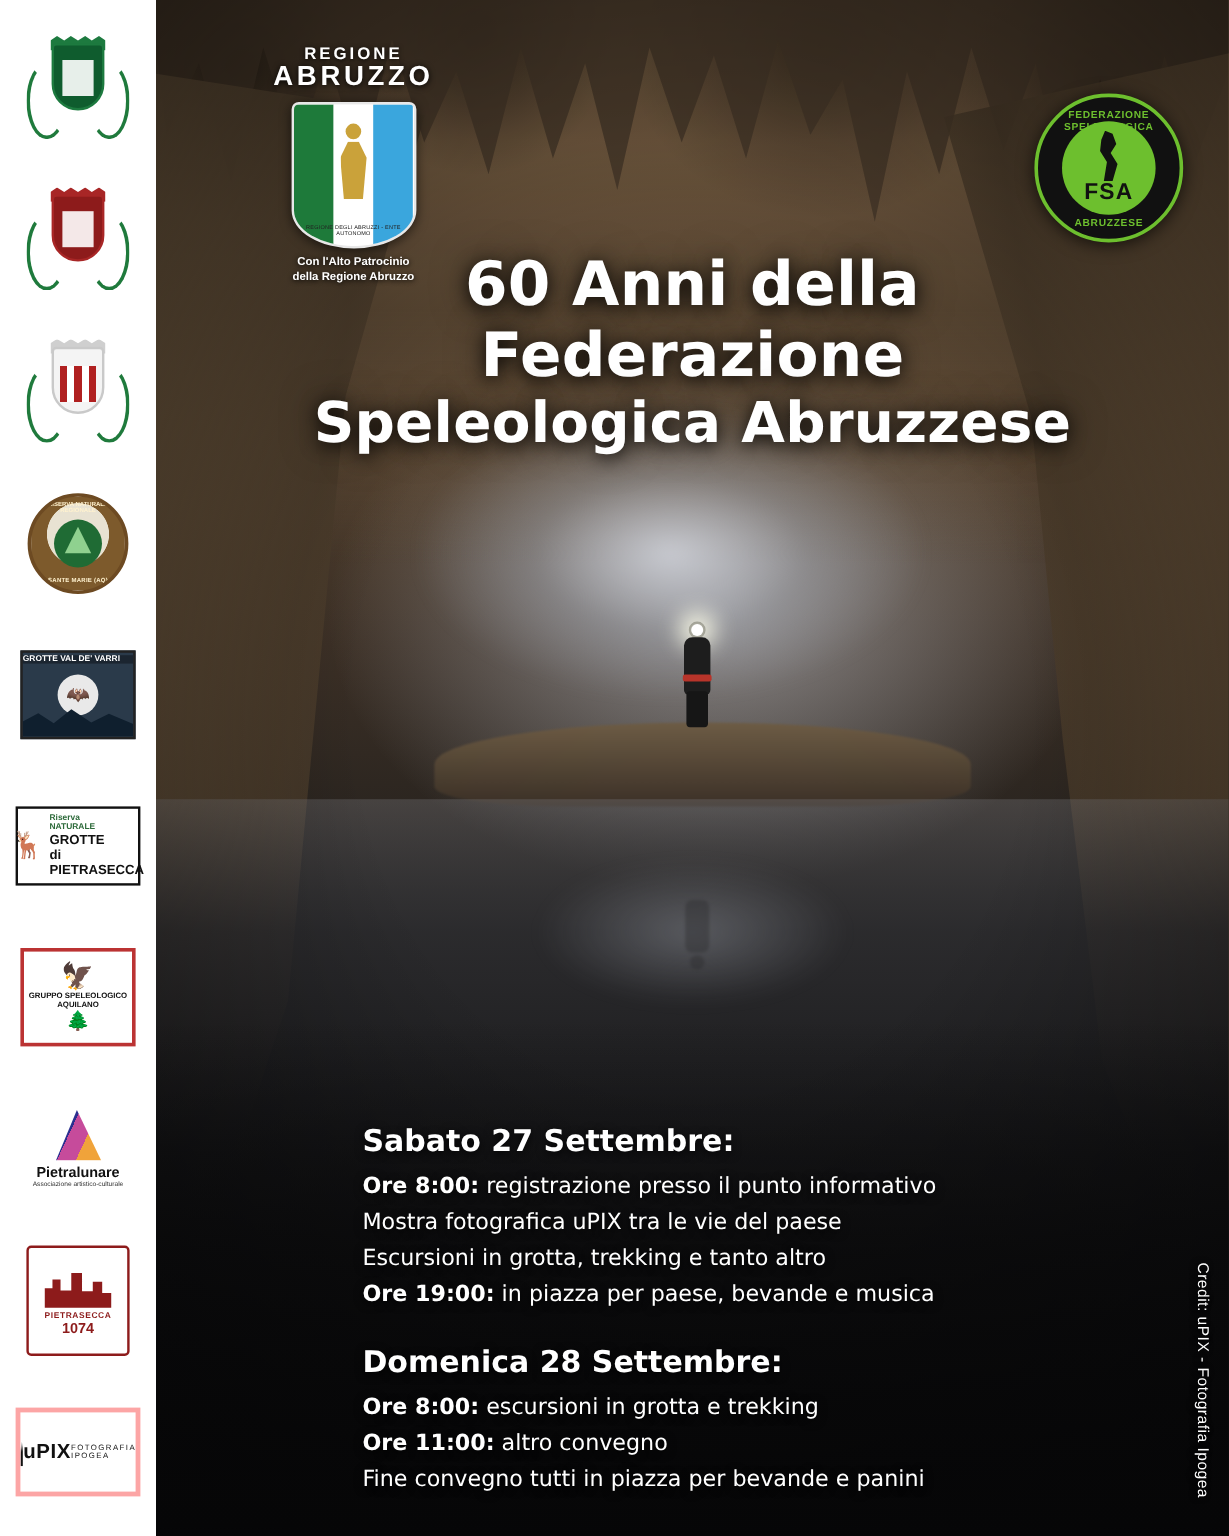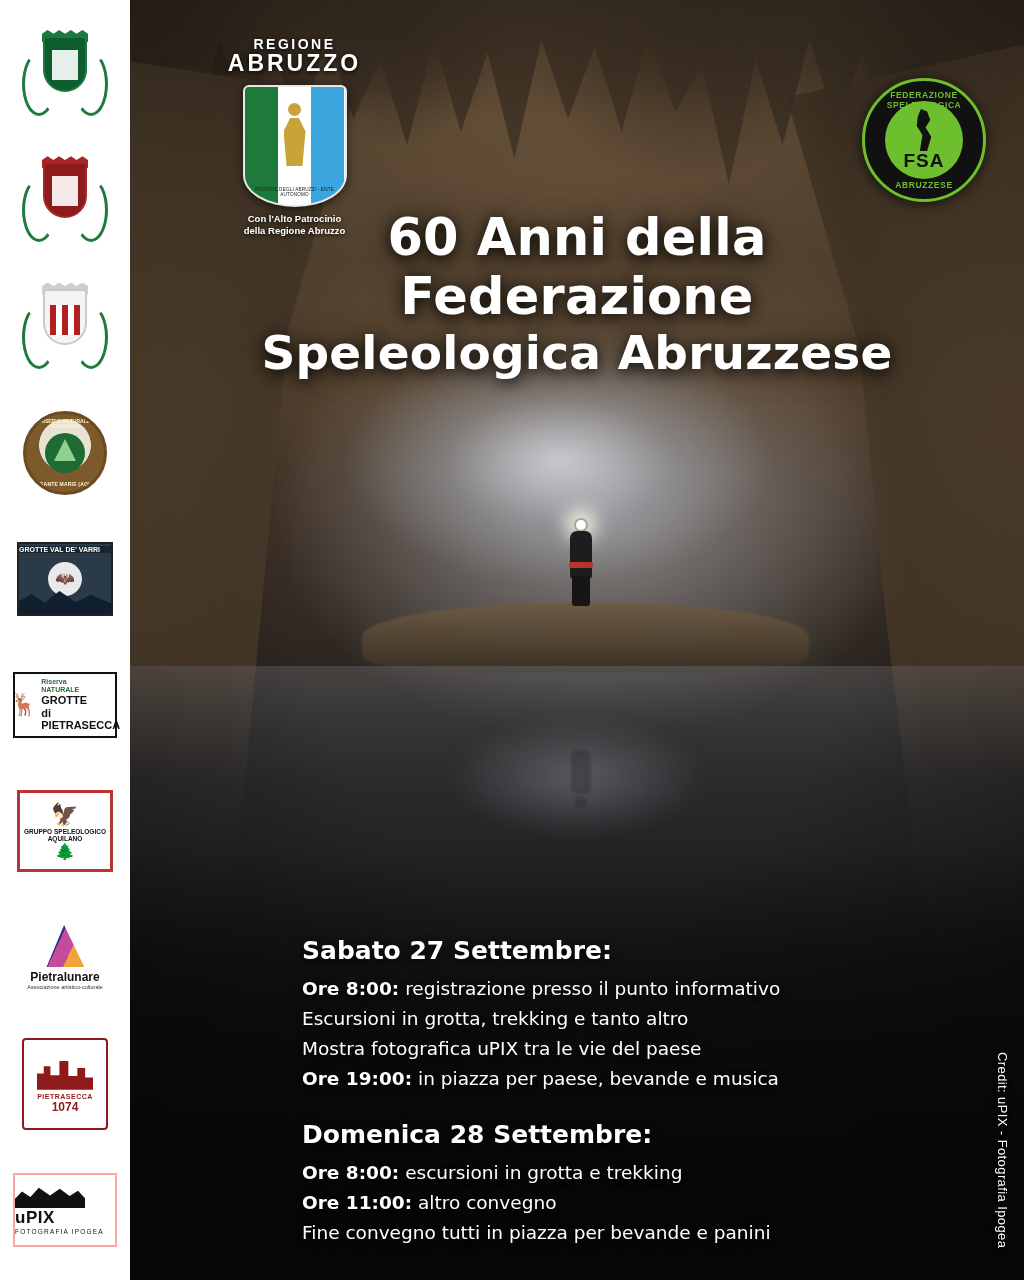--- a/index.html
+++ b/index.html
@@ -152,22 +152,22 @@
   .pietra-logo .n1 { font-size:12px; font-weight:bold; color:#111; margin-top:3px;}
   .pietra-logo .n2 { font-size:5.5px; color:#333; }
 
   .town-logo { width:86px; height:92px; border:2px solid #8d1b1b; border-radius:4px;
     display:flex; flex-direction:column; align-items:center; justify-content:center; background:#fff;}
   .town-logo .sky { width:56px; height:36px; background:#8d1b1b;
     clip-path: polygon(0 100%,0 55%,12% 55%,12% 35%,24% 35%,24% 60%,40% 60%,40% 20%,56% 20%,56% 62%,72% 62%,72% 40%,86% 40%,86% 66%,100% 66%,100% 100%); }
   .town-logo .tn { font-size:7px; font-weight:bold; color:#8d1b1b; letter-spacing:.5px; margin-top:3px;}
   .town-logo .ty { font-size:12px; font-weight:bold; color:#8d1b1b; }
 
-  .upix-logo { width:104px; height:74px; border:2px solid #fca5a5; background:#fff;
-    display:flex; flex-direction:column; align-items:flex-start; justify-content:center;}
+  .upix-logo { width:104px; height:74px; border:4px solid #fca5a5; background:#fff;
+    display:flex; flex-direction:row; align-items:center; justify-content:center;}
   .upix-logo .cave { width:70px; height:24px; background:#111;
     clip-path: polygon(0 100%,0 60%,10% 30%,22% 52%,34% 14%,50% 46%,64% 18%,78% 48%,90% 26%,100% 58%,100% 100%); }
   .upix-logo .un { font-size:17px; font-weight:bold; color:#111; letter-spacing:.5px; }
   .upix-logo .ul { font-size:6.5px; color:#111; letter-spacing:1.2px; }
 
   
   .stage {
     position: relative;
     flex: 1 1 auto;
     height: 100%;
@@ -540,24 +540,24 @@
       <div class="line l3">Speleologica Abruzzese</div>
     </div>
 
     <div class="program">
       <div class="day">Sabato 27 Settembre:</div>
 
       <div class="row">
         <b>Ore 8:00:</b><span> registrazione presso il punto informativo</span>
       </div>
       <div class="row">
+        <b></b><span>Mostra fotografica uPIX tra le vie del paese</span>
+      </div>
+      <div class="row">
         <b></b><span>Escursioni in grotta, trekking e tanto altro</span>
-      </div>
-      <div class="row">
-        <b></b><span>Mostra fotografica uPIX tra le vie del paese</span>
       </div>
       <div class="row">
         <b>Ore 19:00:</b><span> in piazza per paese, bevande e musica</span>
       </div>
 
       <div class="gap"></div>
 
       <div class="day">Domenica 28 Settembre:</div>
 
       <div class="row">

